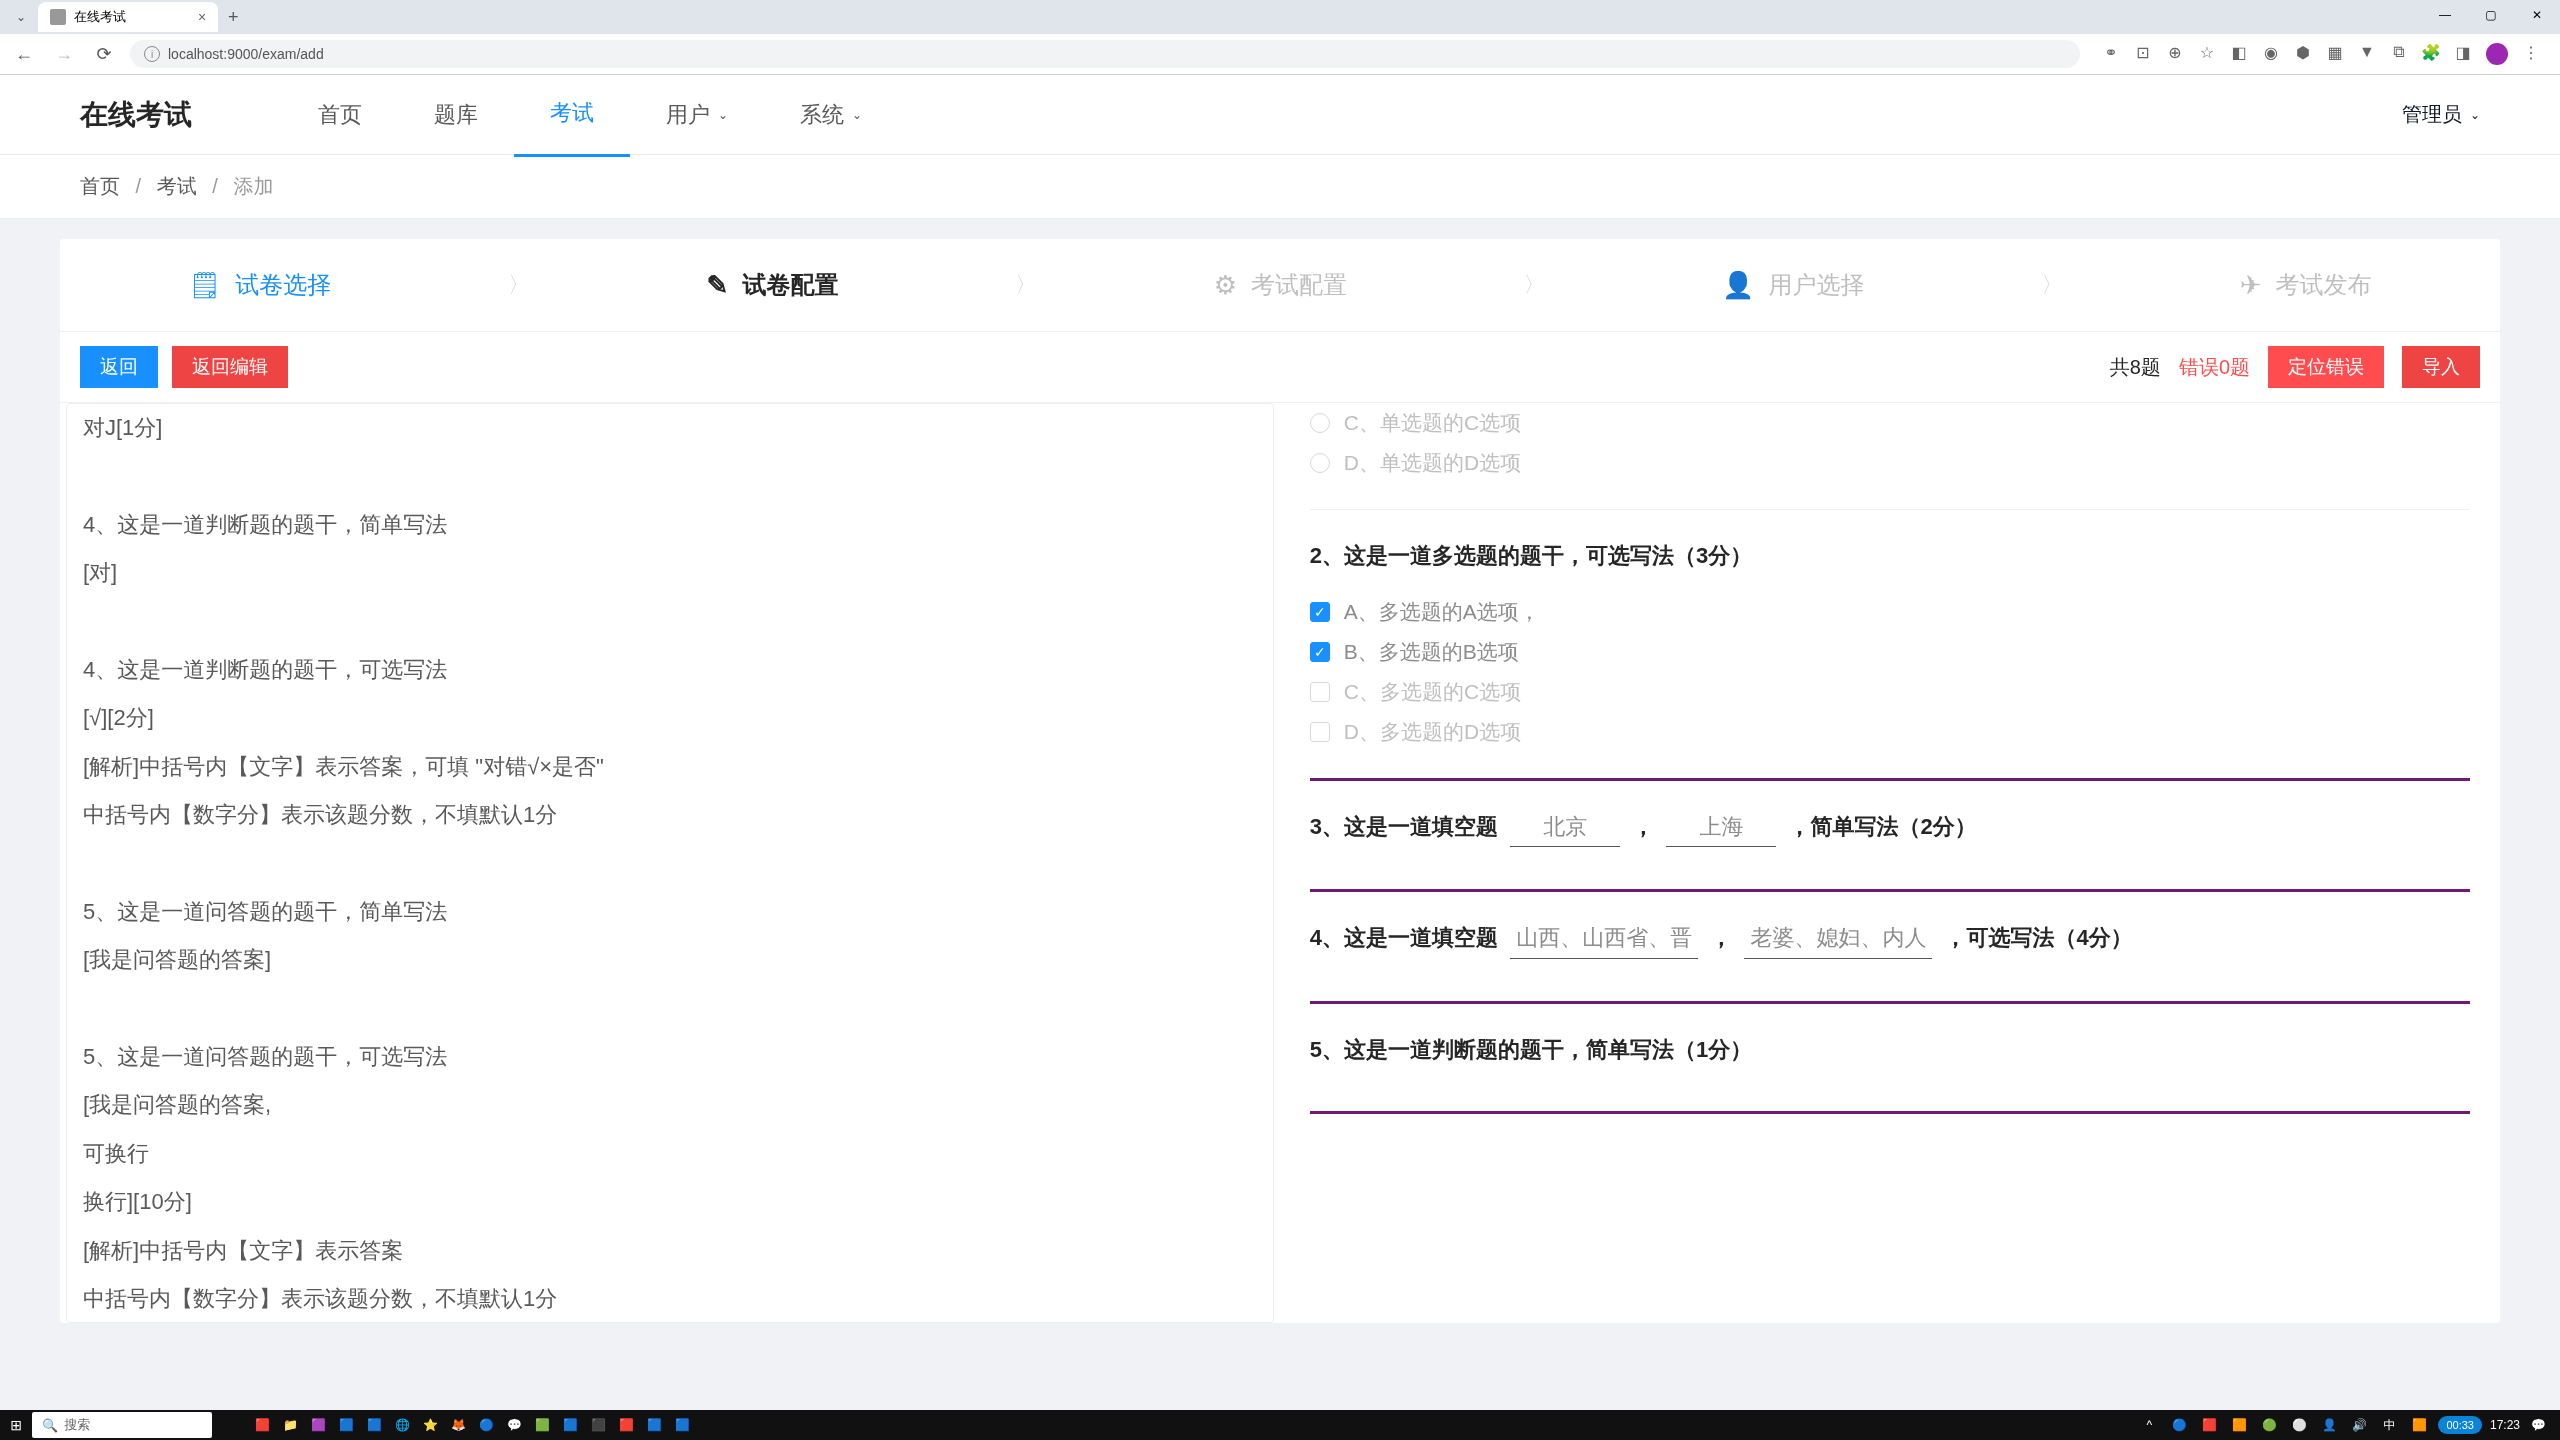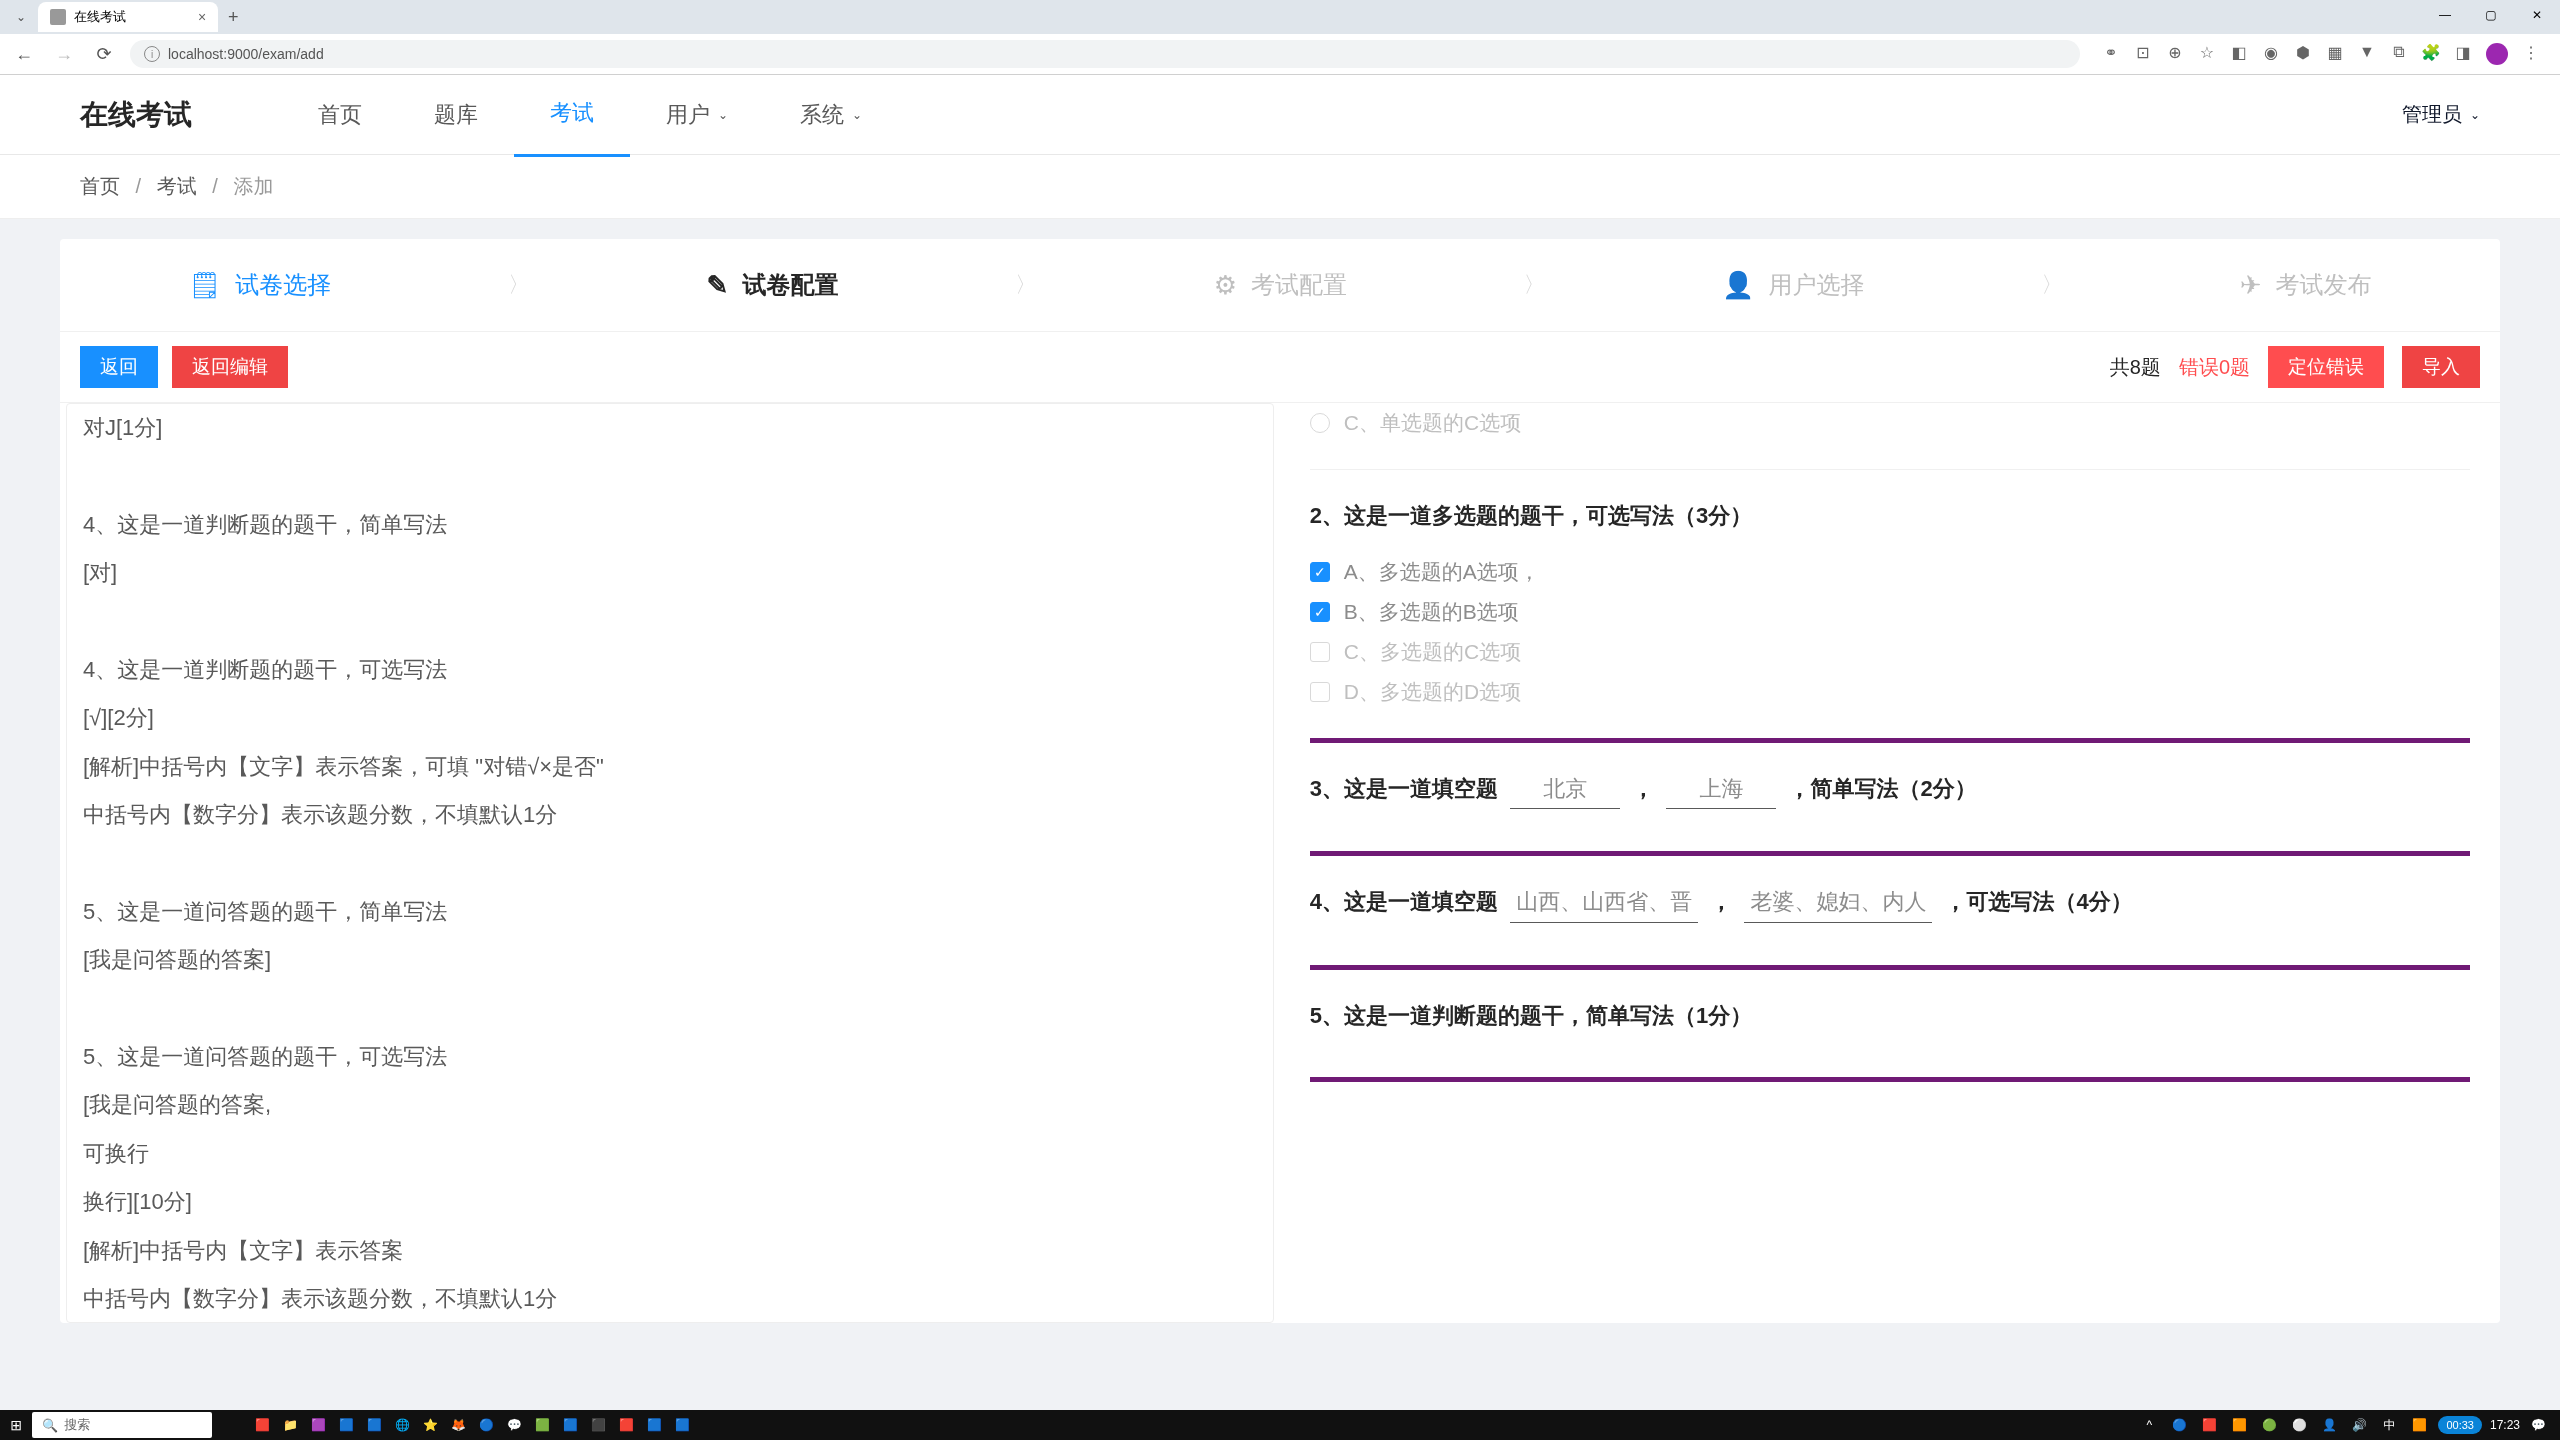--- a/index.html
+++ b/index.html
@@ -61,21 +61,21 @@
     .error-text { font-size: 20px; color: #ff4d4f; }
     .toolbar-right { margin-left: auto; display: flex; align-items: center; gap: 18px; }
     
     
     .panes { display: flex; border-top: 1px solid #f0f0f0; }
     .pane-left { width: 49.5%; padding: 0 20px 30px 16px; height: 920px; overflow-y: auto; border: 1px solid #eee; margin: 0 6px; border-radius: 4px; }
     .pane-right { flex: 1; padding: 0 30px 30px 30px; height: 920px; overflow-y: auto; }
     
     .src-text { font-size: 22px; line-height: 2.2; color: #595959; white-space: pre-wrap; }
     
-    .q-block { padding: 26px 0; border-bottom: 5px solid #701a75; }
+    .q-block { padding: 26px 0; border-bottom: 3px solid #701a75; }
     .q-title { font-size: 22px; font-weight: 600; color: #262626; margin-bottom: 16px; line-height: 1.8; }
     .opt { display: flex; align-items: center; gap: 14px; font-size: 21px; color: #bfbfbf; padding: 6px 0; }
     .radio { width: 20px; height: 20px; border: 1.5px solid #d9d9d9; border-radius: 50%; flex-shrink: 0; }
     .checkbox { width: 20px; height: 20px; border: 1.5px solid #d9d9d9; border-radius: 3px; flex-shrink: 0; display: flex; align-items: center; justify-content: center; }
     .checkbox.checked { background: #1890ff; border-color: #1890ff; color: #fff; font-size: 14px; }
     .opt.checked { color: #8c8c8c; }
     .blank { display: inline-block; border-bottom: 1px solid #595959; min-width: 110px; text-align: center; color: #8c8c8c; font-weight: normal; padding: 0 6px; margin: 0 6px; }
     
     
     .taskbar { position: fixed; bottom: 0; left: 0; right: 0; height: 30px; background: #111; display: flex; align-items: center; color: #fff; font-size: 12px; }
@@ -225,20 +225,24 @@
 中括号内【数字分】表示该题分数，不填默认1分
 默认为主观题，需要人工阅卷</div>
       </div>
       <div class="pane-right">
 
         <div style="padding-bottom:26px;border-bottom:1px solid #f0f0f0;">
           <div class="opt">
               <span class="radio"></span>
               <span>C、单选题的C选项</span>
             </div>
+          <div class="opt">
+              <span class="radio"></span>
+              <span>D、单选题的D选项</span>
+            </div>
         </div>
 
         <div class="q-block">
           <div class="q-title">2、这是一道多选题的题干，可选写法（3分）</div>
           <div class="opt checked">
               <span class="checkbox checked">✓</span>
               <span>A、多选题的A选项，</span>
             </div>
           <div class="opt checked">
               <span class="checkbox checked">✓</span>

